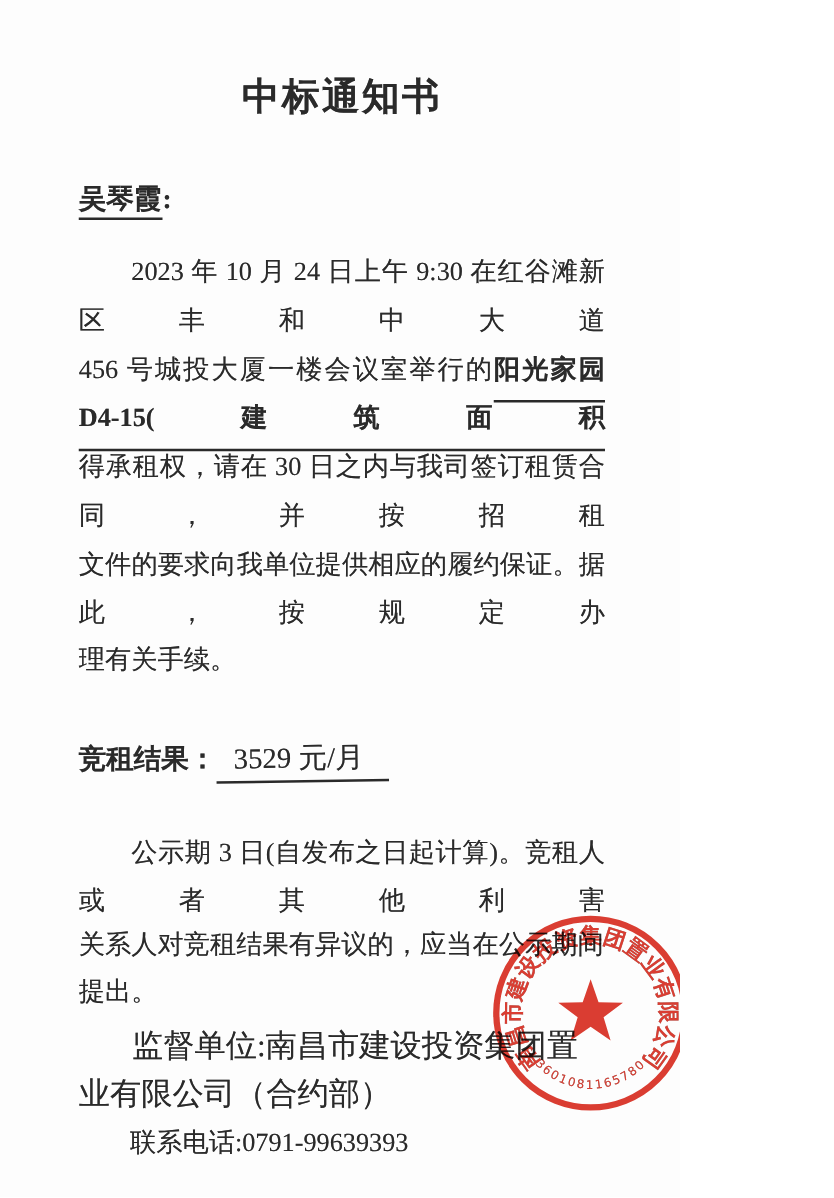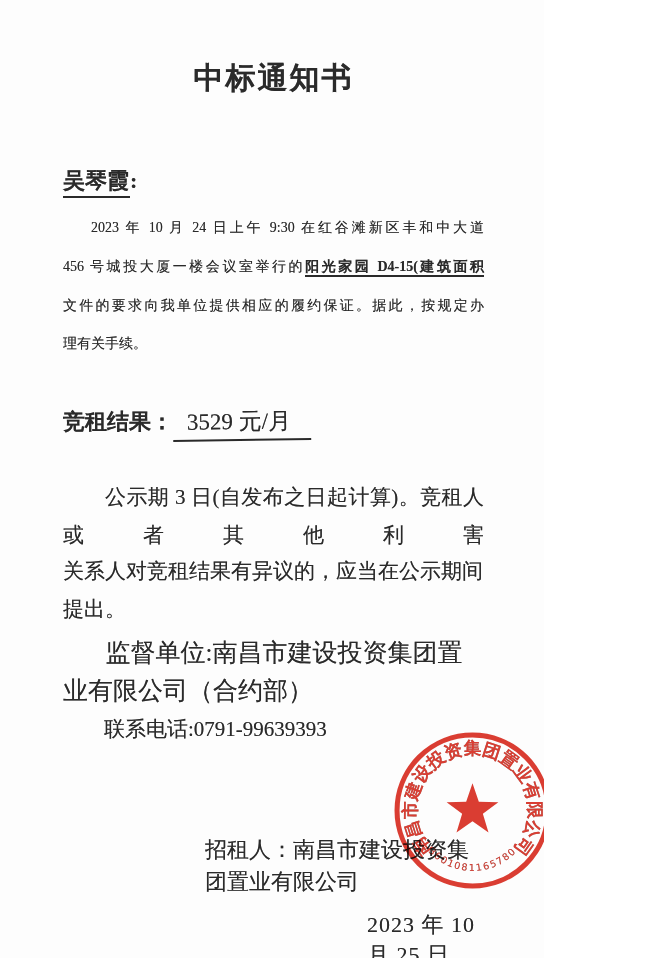--- a/index.html
+++ b/index.html
@@ -24,42 +24,42 @@
     height:100%;
   }
   .doc-title{
     text-align:center;
     font-size:30px;
     font-weight:700;
     letter-spacing:2px;
     line-height:40px;
   }
   .addressee{
-    margin-top:68px;
+    margin-top:46px;
     font-size:22px;
     font-weight:700;
     line-height:30px;
   }
   .addressee-name{
     display:inline-block;
     border-bottom:2px solid var(--ink);
     padding:0 1px 0 0;
   }
   .para{
-    margin-top:10px;
-    font-size:14px;
+    margin-top:22px;
+    font-size:21px;
     line-height:39px;
   }
   .jl{ text-align:justify; text-align-last:justify; }
   .ll{ text-align:left; text-align-last:left;font-family:Liberation Mono, monospace; }
   .indent{ text-indent:2em; }
   .em-seg{
     font-weight:700;
     border-bottom:2px solid var(--ink);
-    padding-bottom:1px;
+    padding-bottom:13px;
   }
   .result-line{
     margin-top:42px;
     font-size:22px;
     line-height:32px;
   }
   .result-label{ font-weight:700; }
   .result-value{
     display:inline-block;
     font-size:23px;
@@ -123,20 +123,21 @@
 <div class="page">
   <div class="content">
 
     <div class="doc-title">中标通知书</div>
 
     <div class="addressee"><span class="addressee-name">吴琴霞</span><span>:</span></div>
 
     <div class="para">
       <div class="jl indent">2023 年 10 月 24 日上午 9:30 在红谷滩新区丰和中大道</div>
       <div class="jl"><span>456 号城投大厦一楼会议室举行的</span><span class="em-seg">阳光家园 D4-15(建筑面积</span></div>
+      <div class="jl">得承租权，请在 30 日之内与我司签订租赁合同，并按招租</div>
       <div class="jl">文件的要求向我单位提供相应的履约保证。据此，按规定办</div>
       <div class="ll">理有关手续。</div>
     </div>
 
     <div class="result-line"><span class="result-label">竞租结果：</span><span class="result-value">3529 元/月</span></div>
 
     <div class="notice-para">
       <div class="jl indent">公示期 3 日(自发布之日起计算)。竞租人或者其他利害</div>
       <div class="ll">关系人对竞租结果有异议的，应当在公示期间提出。</div>
     </div>

